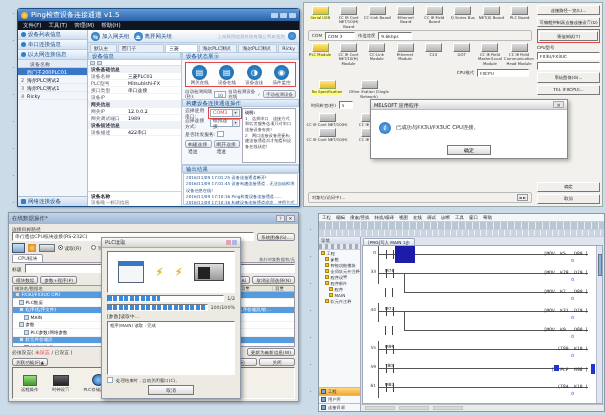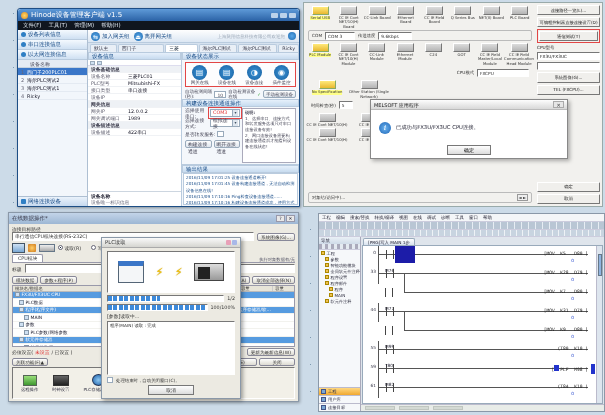--- a/index.html
+++ b/index.html
@@ -212,21 +212,21 @@
   .vscroll i{display:block;width:4px;height:22px;background:#8fb4e0;margin:8px auto 0;border:0.5px solid #678;}
   .br-status{height:7px;background:#e8ece8;border-top:1px solid #bbc;display:flex;gap:4px;padding:0 4px;align-items:center;}
   .br-status span{width:30px;height:4px;background:#d4dad4;border:0.5px solid #c0c6c0;}
 </style>
 </head>
 <body>
 
 <div class="win" id="w-tl">
   <div class="tl-title">
     <span class="app-ico"></span>
-    <span>Hinode设备管理客户端 v1.5</span>
+    <span>Ping检查设备连接通道 v1.5</span>
     <span class="tl-ctrls">
         <span></span>
         <span></span>
         <span></span>
       </span>
   </div>
   <div class="tl-menu">
 
   <span>文件(F)</span>
       <span>工具(T)</span>

